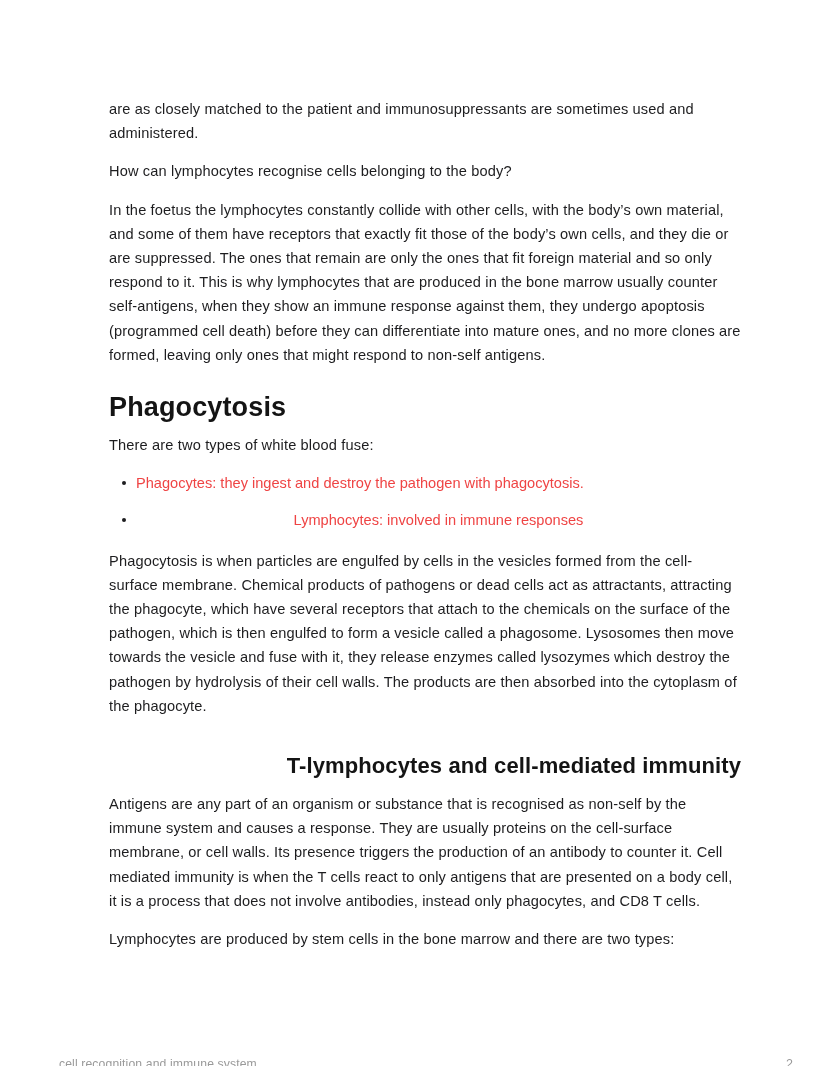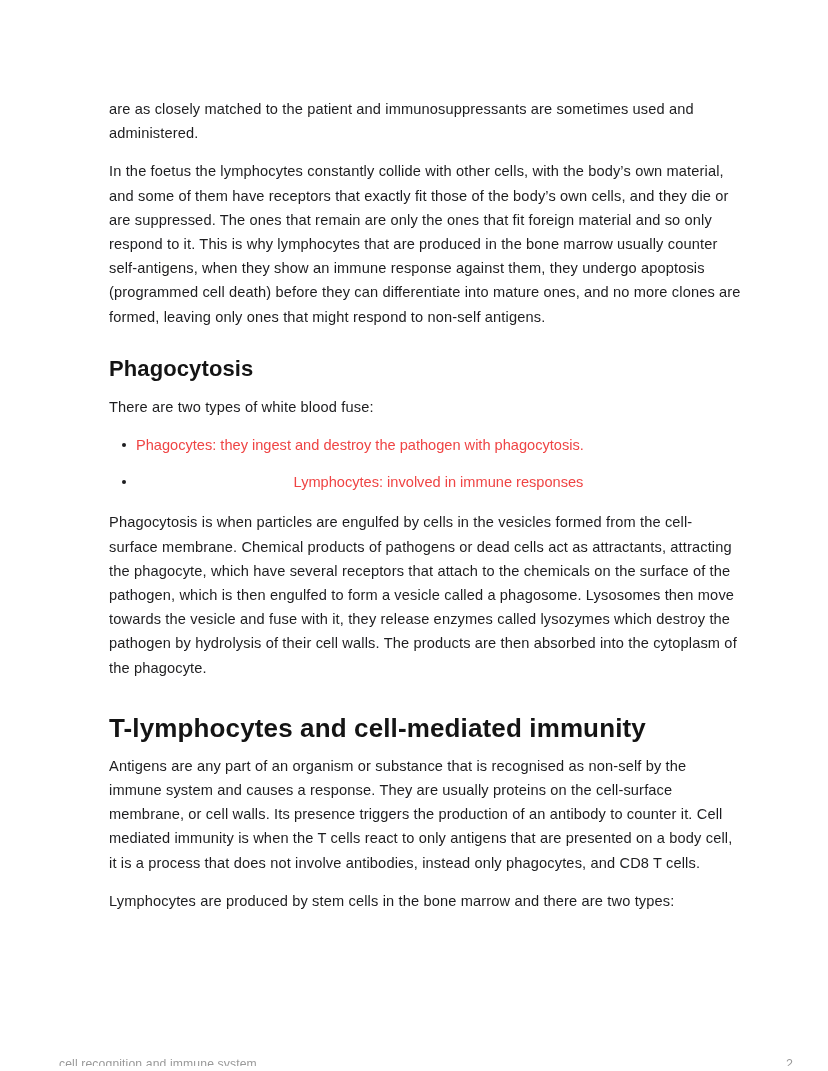--- a/index.html
+++ b/index.html
@@ -29,29 +29,30 @@
   p.para {
     margin: 0 0 14px 0;
     font-size: 14.6px;
     line-height: 24.2px;
     color: #1d1d1f;
     text-align: left;
     letter-spacing: 0.01em;
   }
   h2.heading {
     margin: 26px 0 12px 0;
-    font-size: 22px;
+    font-size: 27px;
     line-height: 28px;
     font-weight: bold;
     color: #141414;
     letter-spacing: 0.005em;
   }
   h2.heading.second {
     margin-top: 34px;
-    font-size: 26px;
+    font-size: 22px;
+    text-align: right;
   }
   ul.bullets {
     margin: 0 0 16px 0;
     padding: 0;
     list-style: none;
   }
   ul.bullets li {
     position: relative;
     padding-left: 27px;
     margin-bottom: 13px;
@@ -97,20 +98,21 @@
 </style>
 </head>
 <body>
 
 <div class="page">
 
   <div class="content">
 
     <p class="para">are as closely matched to the patient and immunosuppressants are sometimes used and administered.</p>
 
+    <p class="para">How can lymphocytes recognise cells belonging to the body?</p>
 
     <p class="para">In the foetus the lymphocytes constantly collide with other cells, with the body’s own material, and some of them have receptors that exactly fit those of the body’s own cells, and they die or are suppressed. The ones that remain are only the ones that fit foreign material and so only respond to it. This is why lymphocytes that are produced in the bone marrow usually counter self-antigens, when they show an immune response against them, they undergo apoptosis (programmed cell death) before they can differentiate into mature ones, and no more clones are formed, leaving only ones that might respond to non-self antigens.</p>
 
     <h2 class="heading">Phagocytosis</h2>
 
     <p class="para">There are two types of white blood fuse:</p>
 
     <ul class="bullets">
       <li>Phagocytes: they ingest and destroy the pathogen with phagocytosis.</li>
       <li>Lymphocytes: involved in immune responses</li>

